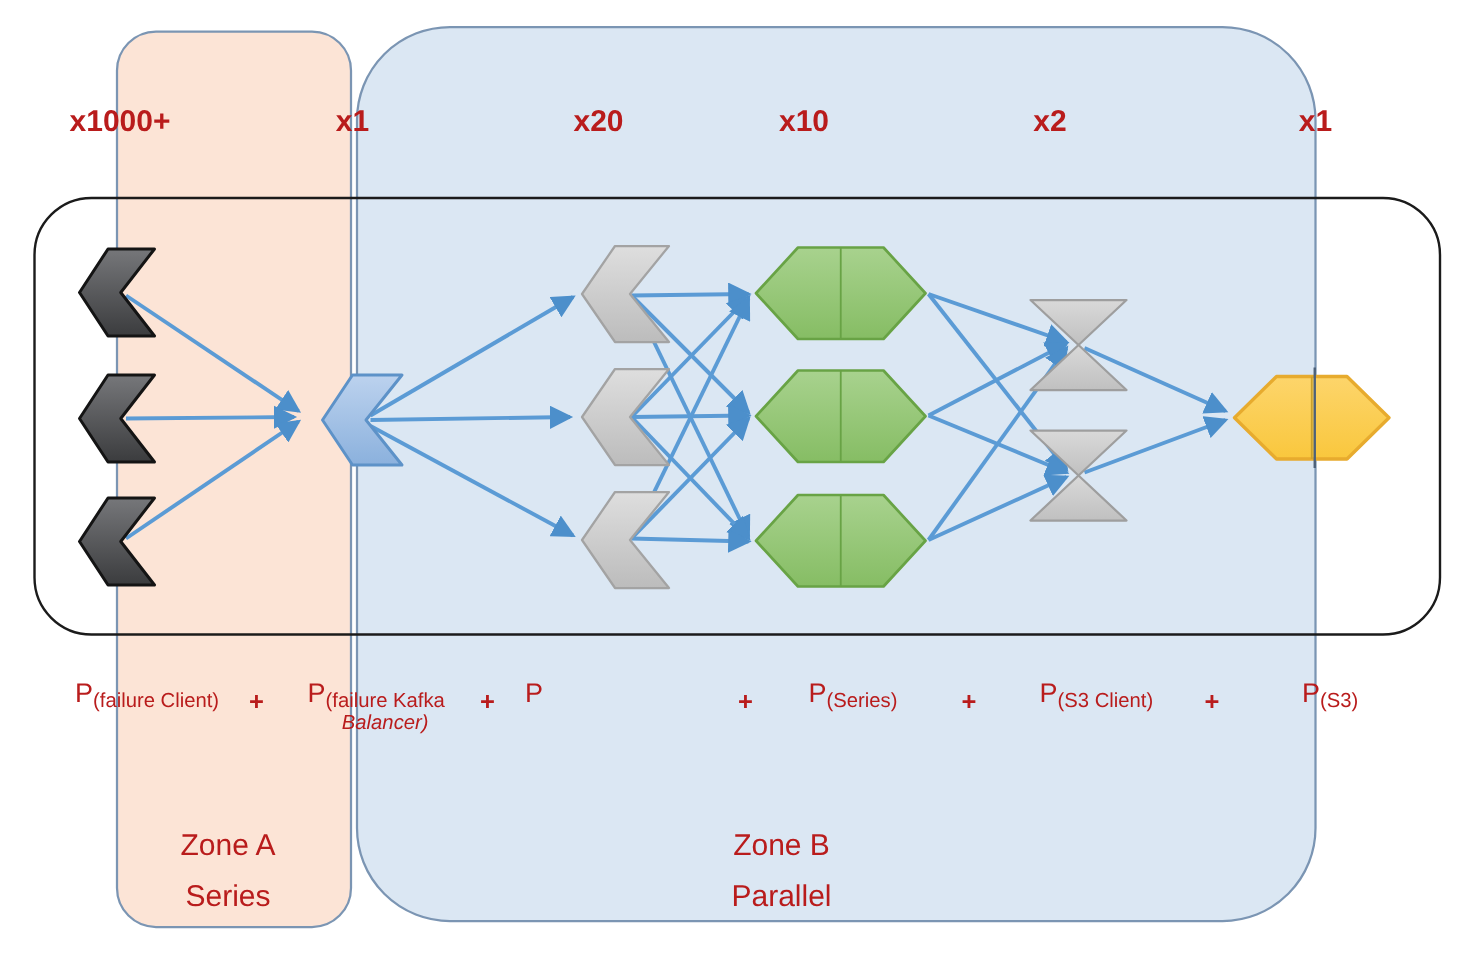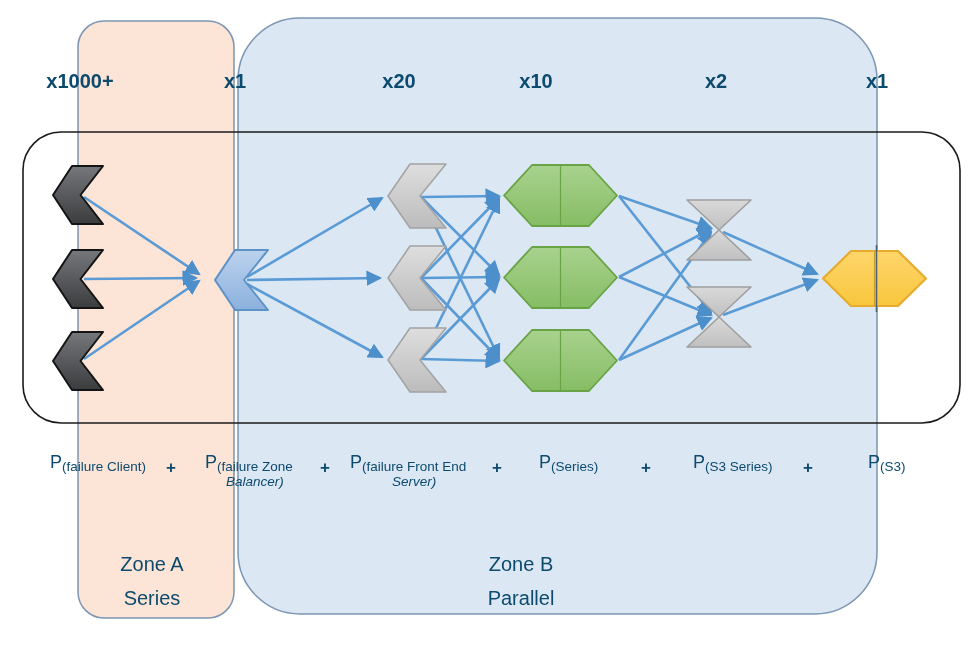--- a/index.html
+++ b/index.html
@@ -1,18 +1,18 @@
 <!DOCTYPE html>
 <html><head>
 <meta charset="utf-8">
 <style>
   html,body { margin:0; padding:0; background:#ffffff; }
   .canvas {
     position:relative; width:975px; height:648px; background:#ffffff;
-    font-family:"Liberation Sans", sans-serif; color:#0c4a6e; overflow:hidden;
+    font-family:"Liberation Sans", sans-serif; color:#b91c1c; overflow:hidden;
   }
   .canvas svg { position:absolute; left:0; top:0; }
   .mult {
     position:absolute; top:70px; transform:translateX(-50%);
     font-size:20px; font-weight:600; white-space:nowrap;
   }
   .zone-label {
     position:absolute; top:547px; transform:translateX(-50%);
     text-align:center; font-size:20px; line-height:34px; white-space:nowrap;
   }
@@ -138,45 +138,45 @@
       <path d="M823,278.5 L851,251 L898,251 L926,278.5 L898,306 L851,306 Z" fill="url(#gYellow)" stroke="#e7ab2e" stroke-width="2.2" stroke-linejoin="round"></path>
       <line x1="874.5" y1="251" x2="874.5" y2="306" stroke="#caa02c" stroke-width="1.2"></line>
     </g>
     <line x1="876.5" y1="245" x2="876.5" y2="312" stroke="#4d617a" stroke-width="1.6"></line>
   </svg>
 
   <div class="mult" style="left:80px">x1000+</div>
   <div class="mult" style="left:235px">x1</div>
   <div class="mult" style="left:399px">x20</div>
   <div class="mult" style="left:536px">x10</div>
-  <div class="mult" style="left:716px">x2</div>
+  <div class="mult" style="left:700px">x2</div>
   <div class="mult" style="left:877px">x1</div>
 
   <div class="pterm" style="left:50px">
     <span class="pmain">P</span><span class="psub"><span class="l1">(failure Client)</span><span class="l2"></span></span>
   </div>
   <div class="plus" style="left:171px">+</div>
 
   <div class="pterm" style="left:205px">
-    <span class="pmain">P</span><span class="psub"><span class="l1">(failure Zone</span><span class="l2">Balancer)</span></span>
+    <span class="pmain">P</span><span class="psub"><span class="l1">(failure Kafka</span><span class="l2">Balancer)</span></span>
   </div>
   <div class="plus" style="left:325px">+</div>
 
   <div class="pterm" style="left:350px">
-    <span class="pmain">P</span><span class="psub"><span class="l1">(failure Front End</span><span class="l2">Server)</span></span>
+    <span class="pmain">P</span>
   </div>
   <div class="plus" style="left:497px">+</div>
 
   <div class="pterm" style="left:539px">
     <span class="pmain">P</span><span class="psub"><span class="l1">(Series)</span><span class="l2"></span></span>
   </div>
   <div class="plus" style="left:646px">+</div>
 
   <div class="pterm" style="left:693px">
-    <span class="pmain">P</span><span class="psub"><span class="l1">(S3 Series)</span><span class="l2"></span></span>
+    <span class="pmain">P</span><span class="psub"><span class="l1">(S3 Client)</span><span class="l2"></span></span>
   </div>
   <div class="plus" style="left:808px">+</div>
 
   <div class="pterm" style="left:868px">
     <span class="pmain">P</span><span class="psub"><span class="l1">(S3)</span><span class="l2"></span></span>
   </div>
 
   <div class="zone-label" style="left:152px">
     <div>Zone A</div>
     <div>Series</div>

